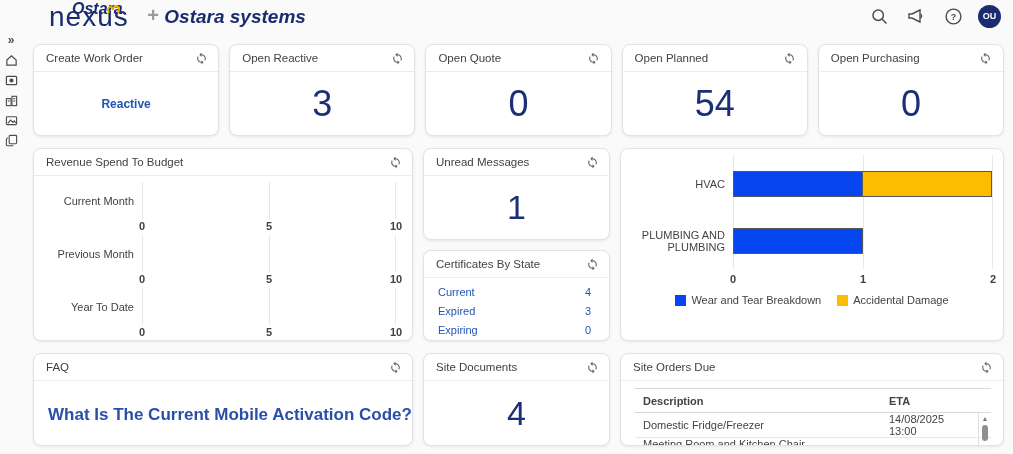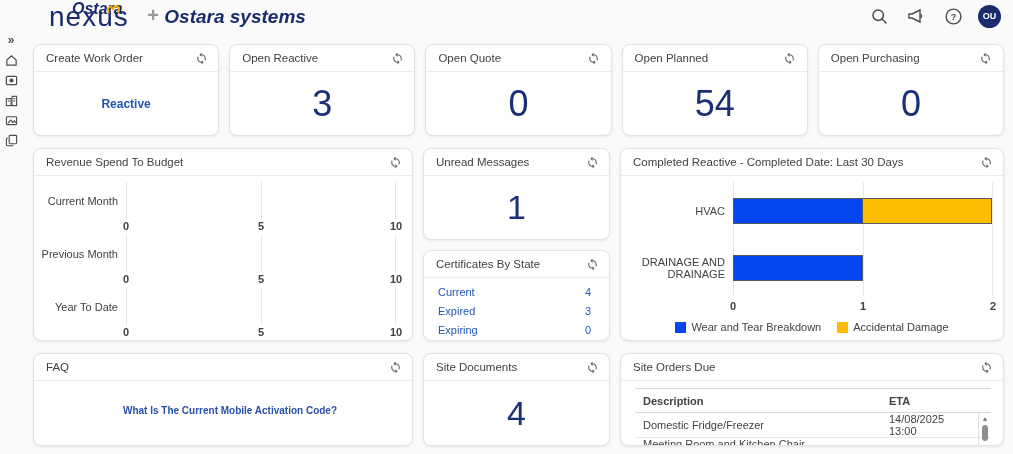--- a/index.html
+++ b/index.html
@@ -38,21 +38,21 @@
 
   .kpi { display:flex; align-items:center; justify-content:center; height:100%; font-size:36px; color:#1a2f75; }
   .center-link { display:flex; align-items:center; justify-content:center; height:100%; font-size:12px; font-weight:700; color:#2155b4; text-decoration:none; cursor:pointer; }
 
   
   .cert-list { padding:8px 18px 0 14px; }
   .cert-row { display:flex; justify-content:space-between; font-size:11px; font-weight:500; color:#2155b4; margin-bottom:7px; cursor:pointer; }
 
   
   .rev-wrap { padding:6px 16px 0 6px; }
-  .rev-row { display:grid; grid-template-columns:86px 1fr; grid-template-rows:37px 16px; }
+  .rev-row { display:grid; grid-template-columns:86px 1fr; grid-template-rows:37px 16px;margin-left:16px; }
   .rev-label { grid-column:1; grid-row:1; align-self:center; text-align:right; padding-right:8px; font-size:11px; color:#3f4246; }
   .rev-plot { grid-column:2; grid-row:1; position:relative; }
   .rev-grid { position:absolute; top:0; bottom:0; width:1px; background:#e7e7e7; }
   .rev-ticks { grid-column:2; grid-row:2; position:relative; font-size:11px; font-weight:600; color:#3f4246; }
   .rev-tick { position:absolute; transform:translateX(-50%); top:1px; }
 
   
   .cr-body { position:relative; height:100%; }
   .cr-gridwrap { position:absolute; left:112px; right:10px; top:6px; height:114px; }
   .cr-grid { position:absolute; top:0; bottom:0; width:1px; background:#e7e7e7; }
@@ -62,21 +62,21 @@
   .cr-track { display:flex; height:26px; }
   .cr-seg { height:100%; border:1px solid #57585a; }
   .cr-seg + .cr-seg { margin-left:-1px; }
   .cr-ticks { position:absolute; left:112px; right:10px; top:124px; height:14px; font-size:11px; font-weight:600; color:#3f4246; }
   .cr-tick { position:absolute; transform:translateX(-50%); }
   .cr-legend { position:absolute; left:0; right:0; top:145px; display:flex; justify-content:center; gap:16px; font-size:11px; color:#3f4246; }
   .legend-item { display:flex; align-items:flex-end; gap:5px; }
   .legend-swatch { width:11px; height:11px; flex:none; }
 
   
-  .faq-q { display:block; padding:24px 0 0 14px; font-size:10px; font-weight:700; color:#2950a8; text-decoration:none; cursor:pointer;text-align:center; }
+  .faq-q { display:block; padding:24px 0 0 14px; font-size:17px; font-weight:700; color:#2950a8; text-decoration:none; cursor:pointer; }
 
   
   .wo-wrap { margin:7px 12px 0 14px; position:relative; }
   .wo-table { width:100%; border-collapse:collapse; font-size:11px; color:#3f4246; }
   .wo-table th { text-align:left; font-weight:700; border-top:1px solid #d8d8d8; border-bottom:1px solid #d8d8d8; height:24px; padding:0 6px 0 8px; }
   .wo-table td { height:24px; padding:0 6px 0 8px; border-bottom:1px solid #e8e8e8; }
   .wo-col-eta { width:96px;margin-left:40px; }
   .wo-col-scroll { width:13px; }
   .wo-scrollbar { position:absolute; right:0; top:25px; bottom:0; width:13px; border-left:1px solid #e0e0e0; display:flex; flex-direction:column; align-items:center; padding:2px 0; }
   .wo-scroll-arrow { font-size:7px; color:#7a7a7a; line-height:8px; background:none; border:none; cursor:pointer; padding:0; }
@@ -327,45 +327,37 @@
             <div class="cert-row">
               <span>Expiring</span>
               <span>0</span>
             </div>
           </div>
         </div>
       </div>
     </div>
 
     <div class="card">
-      <div class="card-hd">
-        <span class="card-title">Completed Reactive - Completed Date: Last 30 Days</span>
-        <button class="refresh-btn">
-          <svg width="13" height="13" viewBox="0 0 24 24" fill="#5f6368">
-              <path d="M12 4V1L8 5l4 4V6c3.31 0 6 2.69 6 6 0 1.01-.25 1.97-.7 2.8l1.46 1.46C19.54 15.03 20 13.57 20 12c0-4.42-3.58-8-8-8zm0 14c-3.31 0-6-2.69-6-6 0-1.01.25-1.97.7-2.8L5.24 7.74C4.46 8.97 4 10.43 4 12c0 4.42 3.58 8 8 8v3l4-4-4-4v3z"></path>
-            </svg>
-        </button>
-      </div>
       <div class="card-body">
         <div class="cr-body">
           <div class="cr-gridwrap">
               <div class="cr-grid" style="left:0"></div>
               <div class="cr-grid" style="left:50%"></div>
               <div class="cr-grid" style="right:0"></div>
             </div>
           <div class="cr-rows">
             <div class="cr-row">
               <div class="cr-label">HVAC</div>
               <div class="cr-track">
                 <div class="cr-seg" style="width: 50%; background: rgb(6, 70, 240);"></div>
                 <div class="cr-seg" style="width: 50%; background: rgb(251, 188, 2);"></div>
               </div>
             </div>
             <div class="cr-row">
-              <div class="cr-label">DRAINAGE AND DRAINAGE</div>
+              <div class="cr-label">PLUMBING AND PLUMBING</div>
               <div class="cr-track">
                 <div class="cr-seg" style="width: 50%; background: rgb(6, 70, 240);"></div>
 
               </div>
             </div>
           </div>
           <div class="cr-ticks">
             <span class="cr-tick" style="left:0">0</span>
             <span class="cr-tick" style="left:50%">1</span>
             <span class="cr-tick" style="left:100%">2</span>

